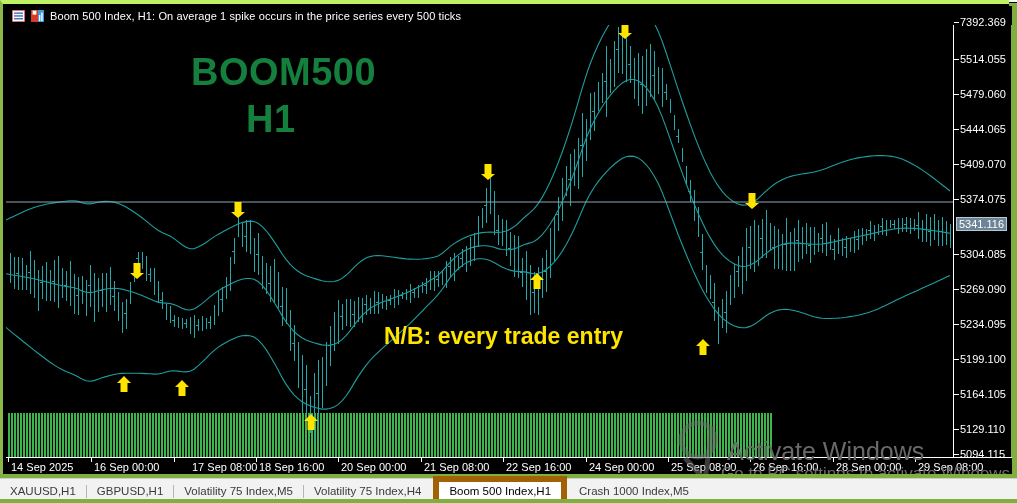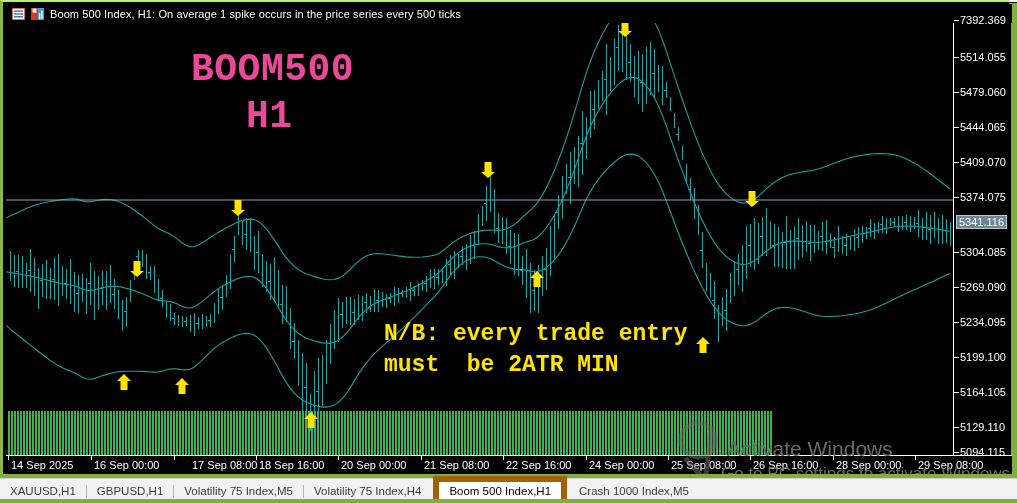--- a/index.html
+++ b/index.html
@@ -2,21 +2,21 @@
 <html><head>
 <meta charset="utf-8">
 <style>
   html,body{margin:0;padding:0;background:#000;}
   body{width:1017px;height:503px;overflow:hidden;font-family:"Liberation Sans",sans-serif;}
 
   #app{position:relative;width:1017px;height:503px;background:#7fb03f;}
 
   
   .chart-window{position:absolute;left:0;top:0;width:1009px;height:474px;background:#000;
-    border-left:3px solid #8cb84a;border-top:2px solid #bef264;box-sizing:border-box;}
+    border-left:3px solid #8cb84a;border-top:4px solid #bef264;box-sizing:border-box;}
 
   .titlebar{position:absolute;left:3px;top:2px;width:1006px;height:19px;background:#000;
     display:flex;align-items:center;gap:6px;padding-left:6px;box-sizing:border-box;}
   .titlebar .ttxt{color:#fff;font-size:11px;white-space:nowrap;letter-spacing:.1px;}
   .ico{width:13px;height:12px;flex:0 0 auto;position:relative;}
   .ico svg{display:block;}
 
   
   .tb-sep{position:absolute;left:0;top:0px;width:1017px;height:2px;background:#ffffff;}
   .tb-sep2{position:absolute;left:0;top:2px;width:1017px;height:1px;background:#000;}
@@ -44,28 +44,28 @@
 
   
   .tabbar{position:absolute;left:0;top:478px;width:1017px;height:25px;background:#f2f2f2;
     display:flex;align-items:center;border-top:1px solid #cfcfcf;box-sizing:border-box;}
   .tab{font-size:11.5px;color:#3a3a3a;padding:3px 10px;white-space:nowrap;position:relative;}
   .tab.active{background:#ffffff;border:6px solid #a16207;color:#000;padding:3px 10px;margin:4px 2px;}
   .tabsep{width:1px;height:13px;background:#b5b5b5;}
   .tabbar-bottom{position:absolute;left:0;top:499px;width:1017px;height:4px;background:#7fb03f;}
 
   
-  .bigtxt{position:absolute;color:#ec4899;font-weight:bold;font-family:Liberation Mono, monospace;
+  .bigtxt{position:absolute;color:#15803d;font-weight:bold;font-family:Liberation Sans, sans-serif;
     letter-spacing:.5px;line-height:1;white-space:pre;}
-  .nb{position:absolute;color:#ffe400;font-weight:bold;font-family:Liberation Mono, monospace;
+  .nb{position:absolute;color:#ffe400;font-weight:bold;font-family:Liberation Sans, sans-serif;
     font-size:23px;line-height:1.32;white-space:pre;}
 
   
   .wm{position:absolute;color:#6a6a6a;white-space:nowrap;pointer-events:none;}
-  .wm1{font-size:21px;}
+  .wm1{font-size:25px;}
   .wm2{font-size:17px;}
   .wmlogo{position:absolute;pointer-events:none;opacity:.55;}
 </style>
 </head>
 <body>
 
 <div id="app">
 
   <div class="tb-sep"></div>
   <div class="tb-sep2"></div>
@@ -406,21 +406,20 @@
                 <path d="M697 314 L704 321 L700.5 321 L700.5 330 L693.5 330 L693.5 321 L690 321 Z" fill="#ffe400"></path>
               </g>
             </g>
         </g>
       </svg>
 
       <div class="bigtxt" style="left:185px;top:28px;font-size:38px;">BOOM500</div>
       <div class="bigtxt" style="left:240px;top:75px;font-size:38px;">H1</div>
 
       <div class="nb" style="left:378px;top:296px;">N/B: every trade entry</div>
-      <div class="nb" style="left:378px;top:327px;">must  be 2ATR MIN</div>
     </div>
 
     <div class="pricescale">
       <div class="pl" style="top:-9px;">
         <span class="tick"></span><span>7392.369</span></div>
       <div class="pl" style="top:28px;">
         <span class="tick"></span><span>5514.055</span></div>
       <div class="pl" style="top:63px;">
         <span class="tick"></span><span>5479.060</span></div>
       <div class="pl" style="top:98px;">

